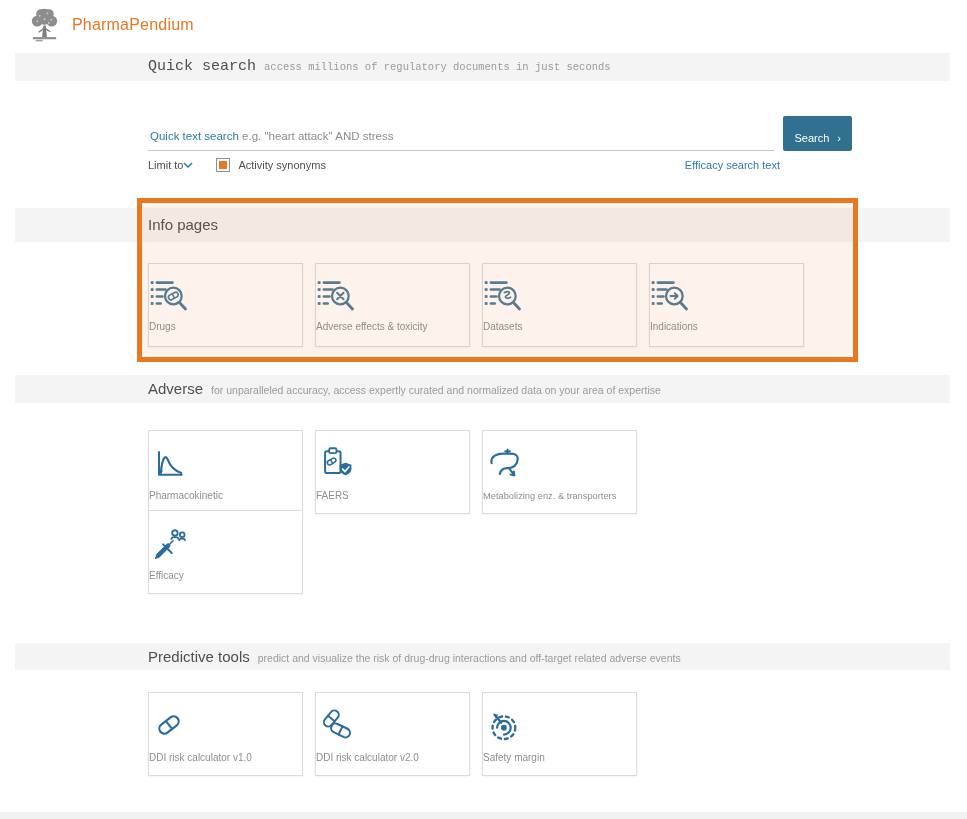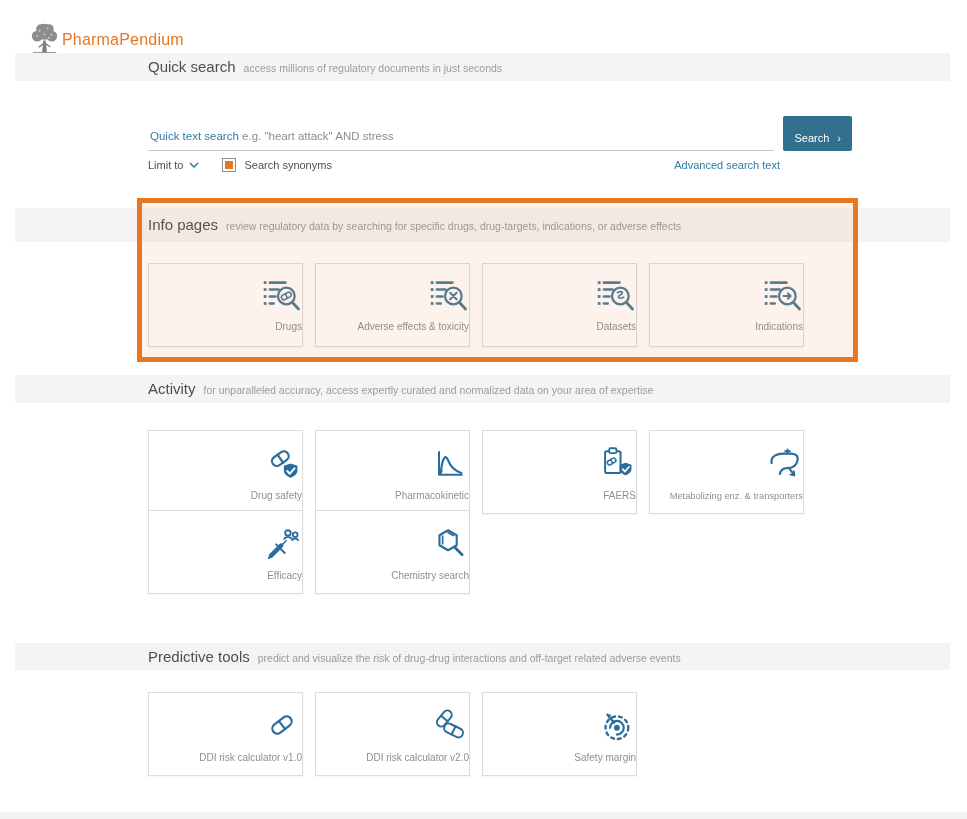--- a/index.html
+++ b/index.html
@@ -2,56 +2,56 @@
 <html><head>
 <meta charset="utf-8">
 <style>
   html,body{margin:0;padding:0;}
   body{
     width:967px;height:819px;position:relative;background:#fff;
     font-family:"Liberation Sans", sans-serif;overflow:hidden;
     -webkit-font-smoothing:antialiased;
   }
   
-  .header{position:absolute;top:22px;left:28px;display:flex;align-items:center;gap:1px;cursor:pointer;}
+  .header{position:absolute;top:7px;left:28px;display:flex;align-items:center;gap:11px;cursor:pointer;}
   .brand-name{font-size:16px;color:#e87722;letter-spacing:.2px;}
   
   .band{position:absolute;left:15px;width:935px;background:#f4f4f4;
         display:flex;align-items:baseline;box-sizing:border-box;padding-left:133px;}
   .band .title{font-size:15px;color:#4f4f4f;font-weight:400;}
   .band .subtitle{font-size:10.5px;color:#9b9b9b;margin-left:8px;}
-  .band-quick{top:53px;padding-top:5px;padding-bottom:6px;}
+  .band-quick{top:53px;padding-top:5px;padding-bottom:6px;font-family:Liberation Mono, monospace;}
   .band-info{top:208px;padding-top:8px;padding-bottom:9px;}
   .band-datasets{top:375px;padding-top:5px;padding-bottom:6px;}
   .band-predictive{top:643px;padding-top:5px;padding-bottom:5px;}
   
   .search-row{position:absolute;top:116px;left:148px;width:704px;display:flex;align-items:flex-end;gap:9px;}
   .search-field{flex:1;border-bottom:1px solid #c9c9c9;padding:5px 2px 8px;font-size:11.5px;color:#8c8c8c;cursor:text;}
   .search-field .ph-link{color:#2e7ca3;}
   .search-btn{background:#31708f;color:#fff;border:none;font-family:inherit;font-size:11px;
               padding:16px 11px 7px;display:flex;align-items:center;gap:8px;border-radius:2px;cursor:pointer;}
   .search-btn .chev{font-size:11px;line-height:1;}
   .limit-row{position:absolute;top:158px;left:148px;width:632px;display:flex;align-items:center;font-size:11px;color:#4f4f4f;}
-  .limit-to{display:flex;align-items:center;gap:6px;cursor:pointer;}
+  .limit-to{display:flex;align-items:center;cursor:pointer;}
   .checkbox{margin-left:23px;width:12px;height:12px;border:1px solid #8f8f8f;background:#fff;
             display:flex;align-items:center;justify-content:center;cursor:pointer;}
   .checkbox-fill{width:8px;height:8px;background:#e87722;}
   .syn-label{margin-left:8px;}
   .advanced-link{margin-left:auto;color:#2e7ca3;cursor:pointer;}
   
   .info-overlay{position:absolute;top:198px;left:137px;width:711px;height:154px;
                 border:5px solid #e87722;background:rgba(232,119,34,.085);z-index:5;pointer-events:none;}
   
   .cards{position:absolute;left:148px;display:flex;gap:12px;}
   .cards-info{top:263px;}
   .cards-ds1{top:430px;}
   .cards-ds2{top:510px;}
   .cards-pt{top:692px;}
   .card{width:153px;height:82px;border:1px solid #dcdcdc;background:#fff;cursor:pointer;
-        display:flex;flex-direction:column;align-items:flex-end;justify-content:center;gap:7px;
+        display:flex;flex-direction:column;align-items:flex-start;justify-content:center;gap:7px;
         box-shadow:0 1px 2px rgba(0,0,0,.05);}
   .card .icon{display:flex;align-items:center;justify-content:center;color:#2a6d9c;}
   .cards-info .card .icon{color:#4c7c9b;}
   .card .label{font-size:10px;color:#8f8f8f;white-space:nowrap;}
   .label-small{font-size:9.3px !important;}
   
   .footer-band{position:absolute;left:0;top:812px;width:967px;height:7px;background:#f2f2f2;}
   svg{display:block;}
 </style>
 </head>
@@ -102,29 +102,28 @@
 <div class="limit-row">
   <span class="limit-to">
     <span>Limit to</span>
     <svg width="10" height="6" viewBox="0 0 10 6">
       <polyline points="1,1 5,5 9,1" fill="none" stroke="#2e7ca3" stroke-width="1.5"></polyline>
     </svg>
   </span>
   <span class="checkbox">
     <span class="checkbox-fill"></span>
   </span>
-  <span class="syn-label">Search synonyms</span>
-  <span class="advanced-link">Advanced search text</span>
+  <span class="syn-label">Activity synonyms</span>
+  <span class="advanced-link">Efficacy search text</span>
 </div>
 
 <div class="info-overlay"></div>
 
 <div class="band band-info">
   <span class="title">Info pages</span>
-  <span class="subtitle">review regulatory data by searching for specific drugs, drug-targets, indications, or adverse effects</span>
 </div>
 
 <div class="cards cards-info">
   <div class="card">
     <span class="icon">
       <svg width="40" height="36" viewBox="0 0 46 40" fill="none" stroke="currentColor" stroke-linecap="round" stroke-linejoin="round">
         <g fill="currentColor" stroke="none">
             <rect x="2" y="3" width="3.2" height="3.2"></rect>
             <rect x="2" y="11" width="3.2" height="3.2"></rect>
             <rect x="2" y="19" width="3.2" height="3.2"></rect>
@@ -188,38 +187,25 @@
         <circle cx="28" cy="20" r="9.6" stroke-width="2.6"></circle>
         <path d="M35 27.5 L42 35" stroke-width="3.2"></path>
         <path d="M23.5 20 H31.5 M28.5 16.8 L31.9 20 L28.5 23.2" stroke-width="2.1"></path>
       </svg>
     </span>
     <span class="label">Indications</span>
   </div>
 </div>
 
 <div class="band band-datasets">
-  <span class="title">Activity</span>
+  <span class="title">Adverse</span>
   <span class="subtitle">for unparalleled accuracy, access expertly curated and normalized data on your area of expertise</span>
 </div>
 
 <div class="cards cards-ds1">
-  <div class="card">
-    <span class="icon">
-      <svg width="40" height="40" viewBox="0 0 44 44" fill="none" stroke="currentColor" stroke-linecap="round" stroke-linejoin="round">
-        <g transform="rotate(-35 20 17)" stroke-width="2.4">
-            <rect x="10" y="12" width="20" height="10.5" rx="5.2"></rect>
-            <path d="M20 12 V22.5"></path>
-          </g>
-        <path d="M24 25 l7.5 -2.5 7.5 2.5 v5.5 c0 4.8 -7.5 7.8 -7.5 7.8 s-7.5 -3 -7.5 -7.8 z" fill="currentColor" stroke="none"></path>
-        <polyline points="27.8,30.8 30.6,33.8 35.8,27.8" stroke="#fff" stroke-width="2.1"></polyline>
-      </svg>
-    </span>
-    <span class="label">Drug safety</span>
-  </div>
   <div class="card">
     <span class="icon">
       <svg width="40" height="40" viewBox="0 0 44 44" fill="none" stroke="currentColor" stroke-linecap="round" stroke-linejoin="round">
         <polyline points="11,10 11,35 36,35" stroke-width="2.2"></polyline>
         <path d="M13 33 C14.5 15 18.5 13 20.5 18 C23.5 26 29.5 31 35.5 33" stroke-width="2.4"></path>
         <path d="M11 31 h3" stroke-width="2"></path>
       </svg>
     </span>
     <span class="label">Pharmacokinetic</span>
   </div>
@@ -258,30 +244,20 @@
         <path d="M24.5 17.5 c1 -2.6 7 -2.6 8 0" stroke-width="2"></path>
         <circle cx="36.5" cy="13" r="2.6" stroke-width="2"></circle>
         <path d="M33.3 18.8 c0.9 -2.2 5.5 -2.2 6.4 0" stroke-width="2"></path>
         <path d="M10 36 L21 25" stroke-width="5"></path>
         <path d="M21 25 L26.5 19.5" stroke-width="1.8"></path>
         <path d="M7.5 38.5 L11.5 34.5 M15.5 23.5 L25 33" stroke-width="2.2"></path>
       </svg>
     </span>
     <span class="label">Efficacy</span>
   </div>
-  <div class="card">
-    <span class="icon">
-      <svg width="40" height="40" viewBox="0 0 44 44" fill="none" stroke="currentColor" stroke-linecap="round" stroke-linejoin="round">
-        <polygon points="21,8 30.5,13.5 30.5,24.5 21,30 11.5,24.5 11.5,13.5" stroke-width="2.3"></polygon>
-        <path d="M15 14.5 L15 23 M26.8 13.8 L20.8 10.5" stroke-width="1.8"></path>
-        <path d="M29 27.5 L36.5 35" stroke-width="3"></path>
-      </svg>
-    </span>
-    <span class="label">Chemistry search</span>
-  </div>
 </div>
 
 <div class="band band-predictive">
   <span class="title">Predictive tools</span>
   <span class="subtitle">predict and visualize the risk of drug-drug interactions and off-target related adverse events</span>
 </div>
 
 <div class="cards cards-pt">
   <div class="card">
     <span class="icon">

